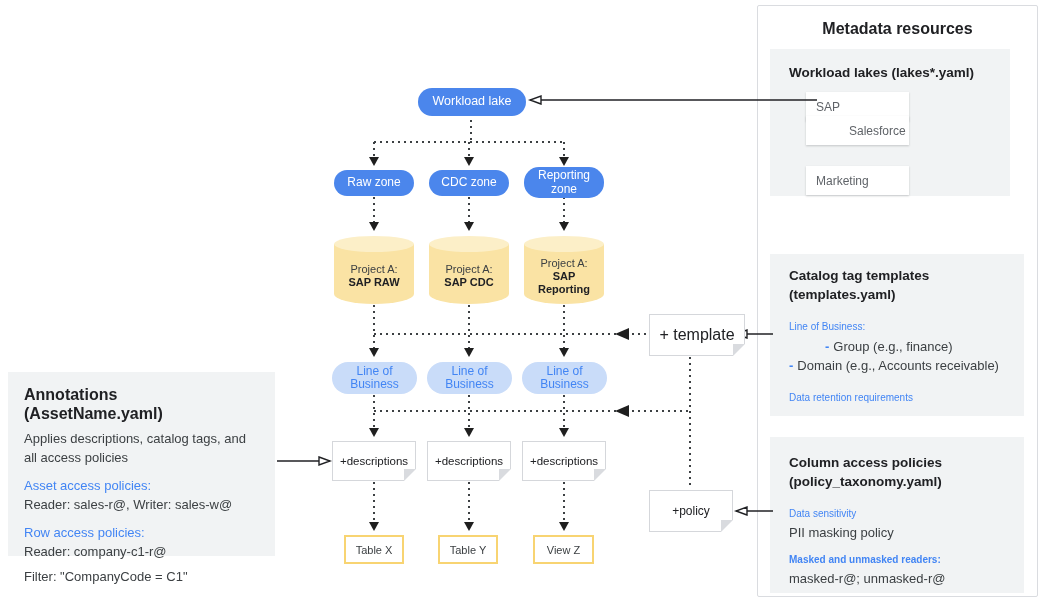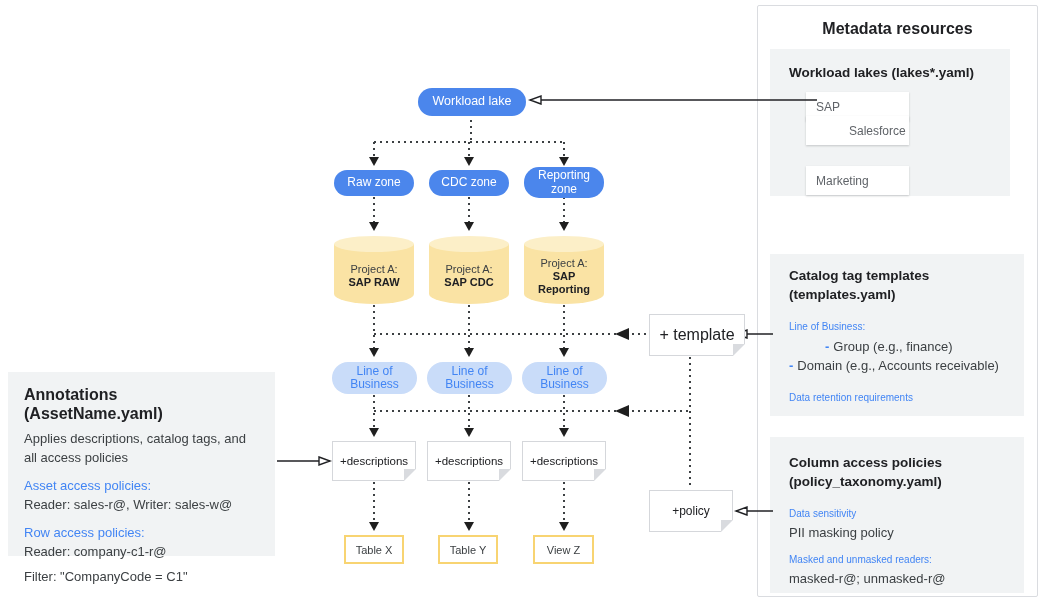--- a/index.html
+++ b/index.html
@@ -54,21 +54,21 @@
   .section { position:absolute; background:#f1f3f4; font-size:13px; line-height:19px; }
   .sec-head { font-weight:700; color:#202124; font-size:13.5px; line-height:19px; }
   .sec1 { left:12px; top:43px; width:240px; height:147px; padding:14px 0 0 19px; }
   .lake-card { position:absolute; left:48px; width:103px; height:29px; background:#fff;
                box-shadow:0 1px 2px rgba(60,64,67,.25); font-size:12px; color:#5f6368;
                display:flex; align-items:center; padding-left:10px; z-index:2; }
   .sec2 { left:12px; top:248px; width:254px; height:162px; padding:12px 14px 0 19px; }
   .sec3 { left:12px; top:431px; width:254px; height:156px; padding:16px 14px 0 19px; }
   .blue-head { color:#4285f4; font-size:10px; }
   .dash-item .dash { color:#4285f4; font-weight:700; margin-right:4px; }
-  .mt14 { margin-top:13px; } .mt8 { margin-top:8px; } .mt2 { margin-top:1px;margin-left:36px; }
+  .mt14 { margin-top:13px; } .mt8 { margin-top:8px;font-weight:bold; } .mt2 { margin-top:1px;margin-left:36px; }
 </style>
 </head>
 <body>
 
 <div class="stage">
 
   <div class="panel">
     <div class="panel-title">Metadata resources</div>
 
     <div class="section sec1">

